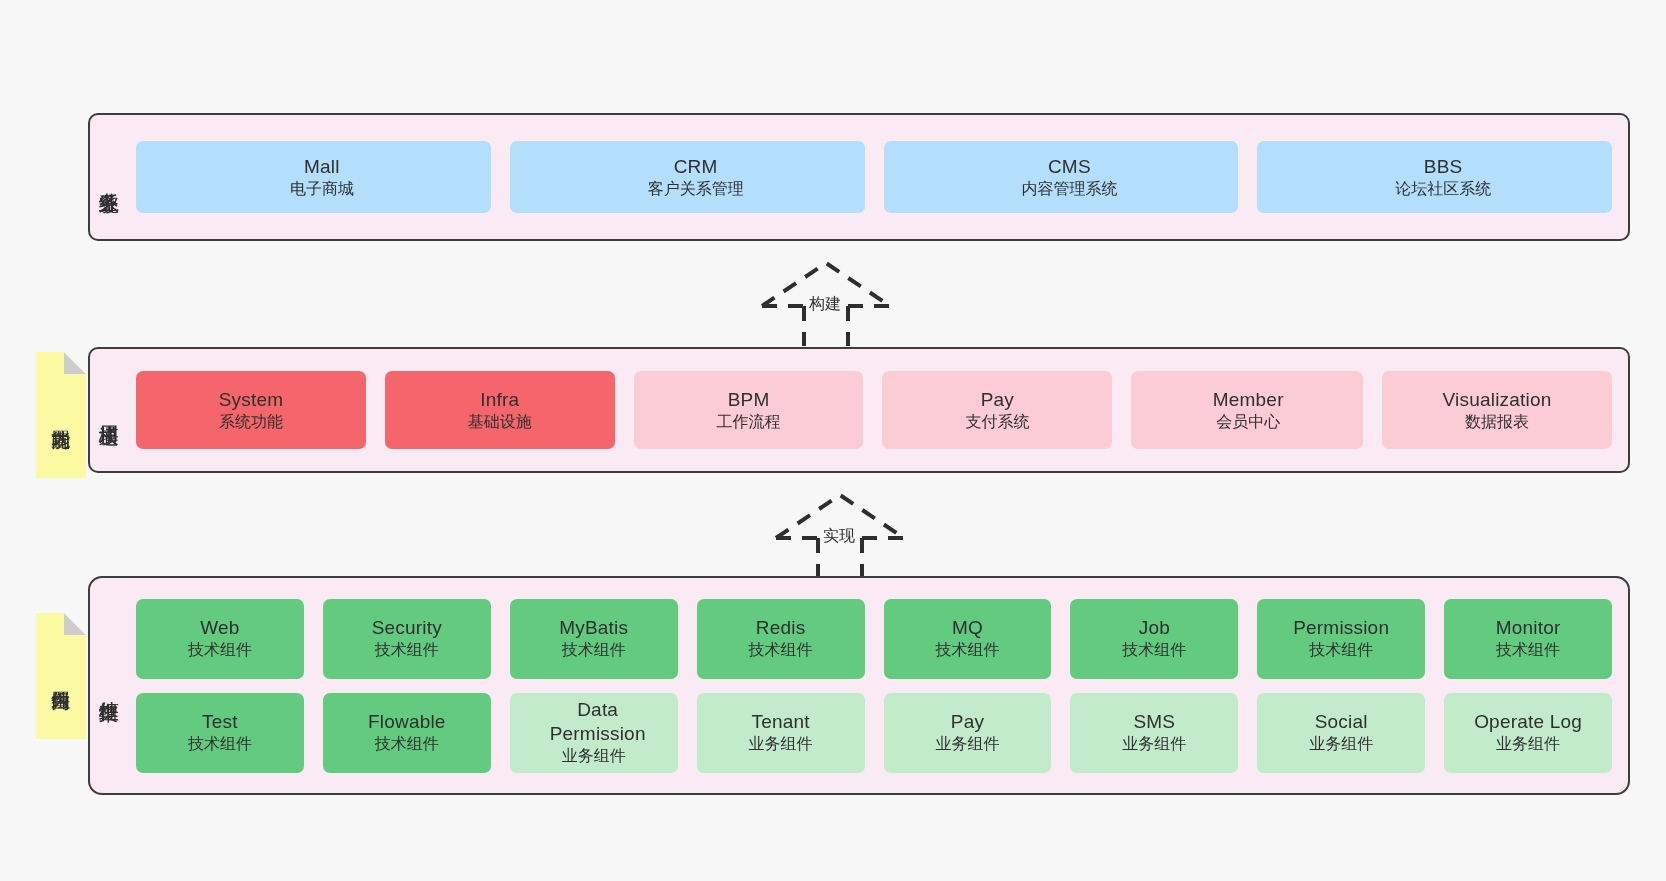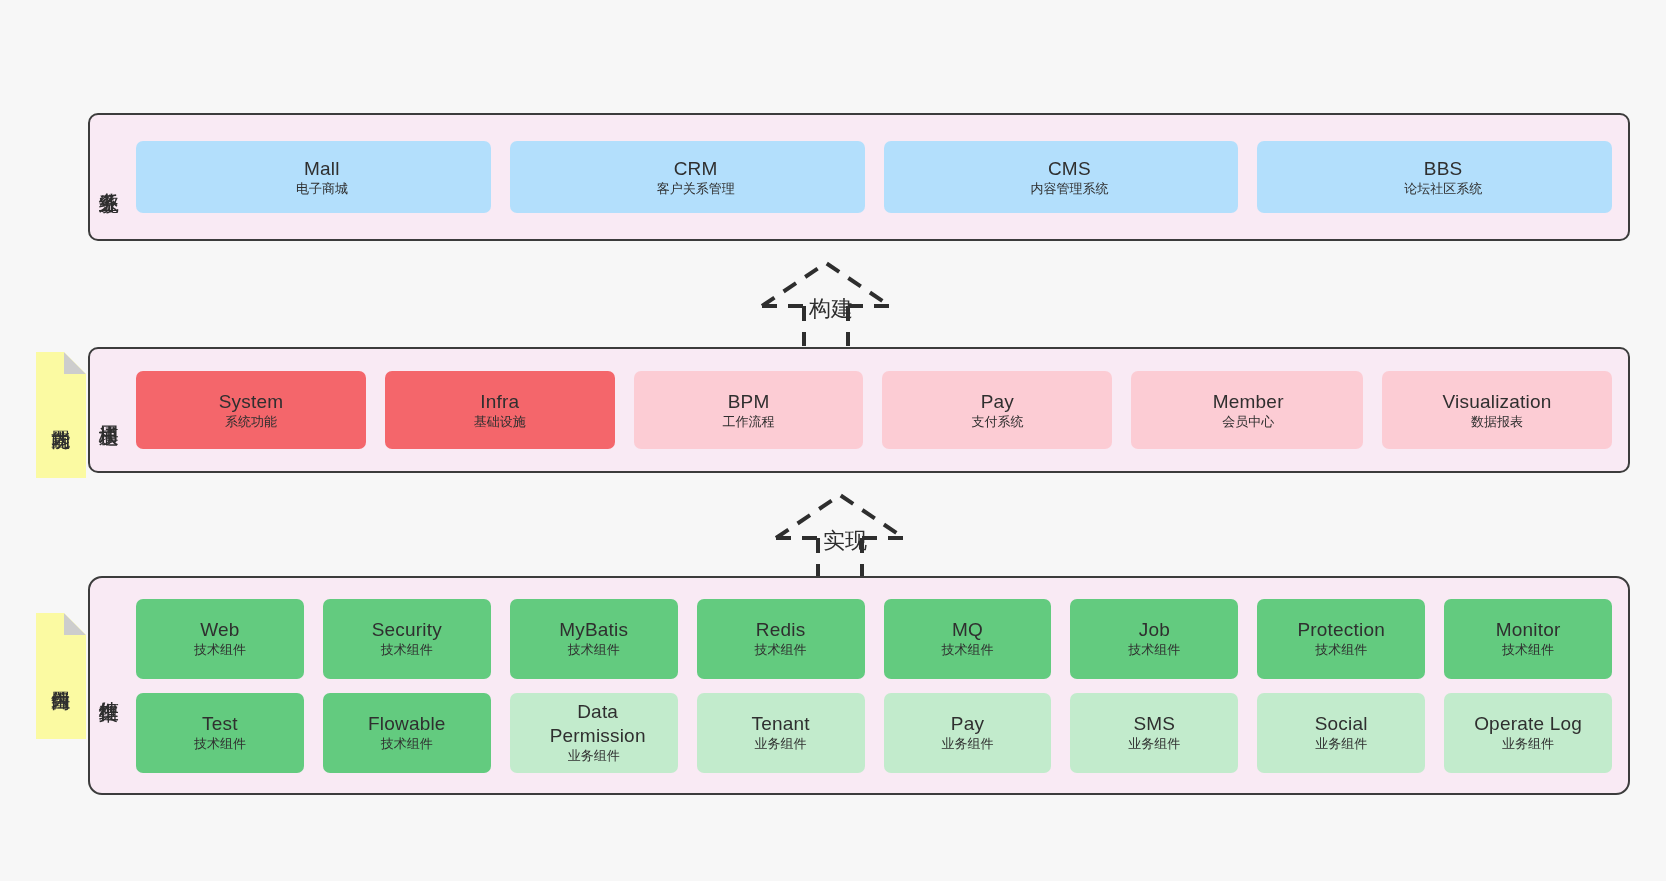--- a/index.html
+++ b/index.html
@@ -78,21 +78,21 @@
     color: #2f2f2f;
     line-height: 1.26;
     box-sizing: border-box;
     padding: 4px 6px;
   }
   .card .t-en {
     font-size: 19px;
     letter-spacing: .2px;
   }
   .card .t-cn {
-    font-size: 13px;
+    font-size: 16px;
   }
 
   
   .c-blue        { background: #b3dffc; padding-left: 23px; }
   .c-red         { background: #f4666b; }
   .c-pink        { background: #fcccd4; }
   .c-green       { background: #63cb7f; }
   .c-lightgreen  { background: #c2ebcc; }
 
   
@@ -123,21 +123,21 @@
     clip-path: polygon(0 0, 100% 100%, 0 100%);
   }
 
   
   .uml-arrow {
     position: absolute;
   }
   .uml-arrow svg { display: block; }
   .uml-arrow .arrow-label {
     position: absolute;
-    font-size: 22px;
+    font-size: 16px;
     color: #2e2e2e;
     white-space: nowrap;
     user-select: none;
   }
 </style>
 </head>
 <body>
 
 <div id="canvas">
 
@@ -248,21 +248,21 @@
         </div>
         <div class="card c-green" style="height:80px;">
           <span class="t-en">MQ</span>
           <span class="t-cn">技术组件</span>
         </div>
         <div class="card c-green" style="height:80px;">
           <span class="t-en">Job</span>
           <span class="t-cn">技术组件</span>
         </div>
         <div class="card c-green" style="height:80px;">
-          <span class="t-en">Protection</span>
+          <span class="t-en">Permission</span>
           <span class="t-cn">技术组件</span>
         </div>
         <div class="card c-green" style="height:80px;">
           <span class="t-en">Monitor</span>
           <span class="t-cn">技术组件</span>
         </div>
       </div>
 
       <div class="card-row">
         <div class="card c-green" style="height:80px;">

